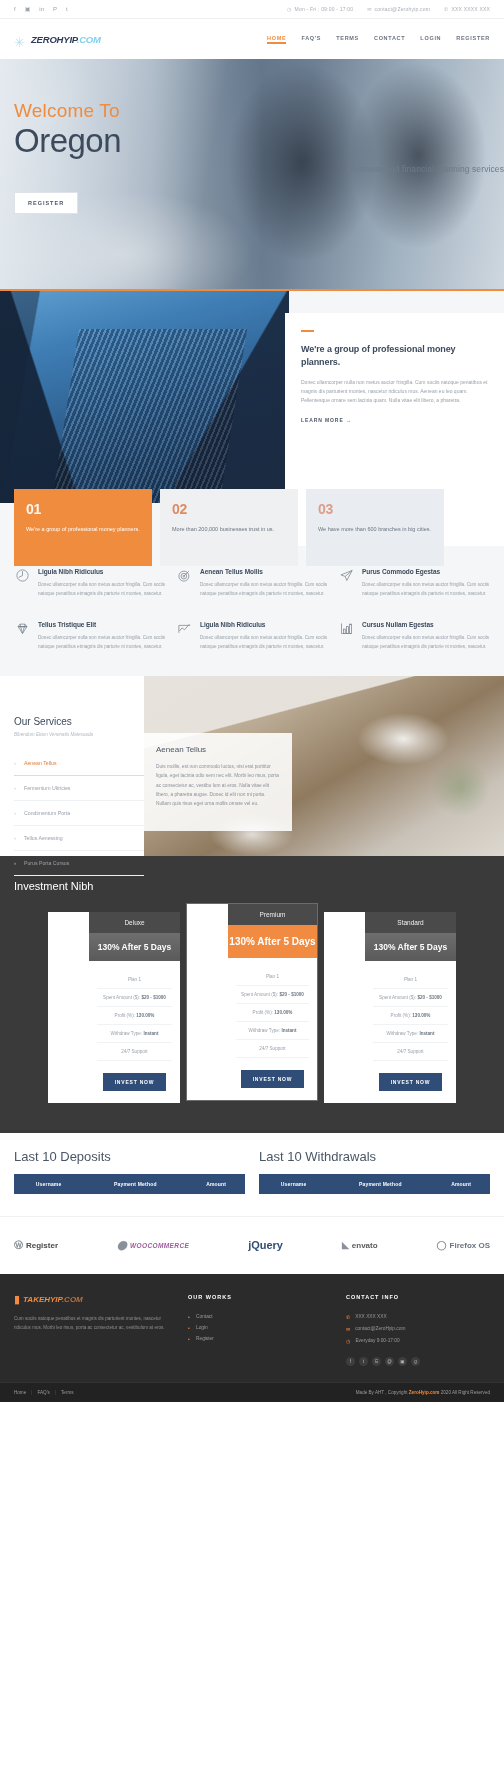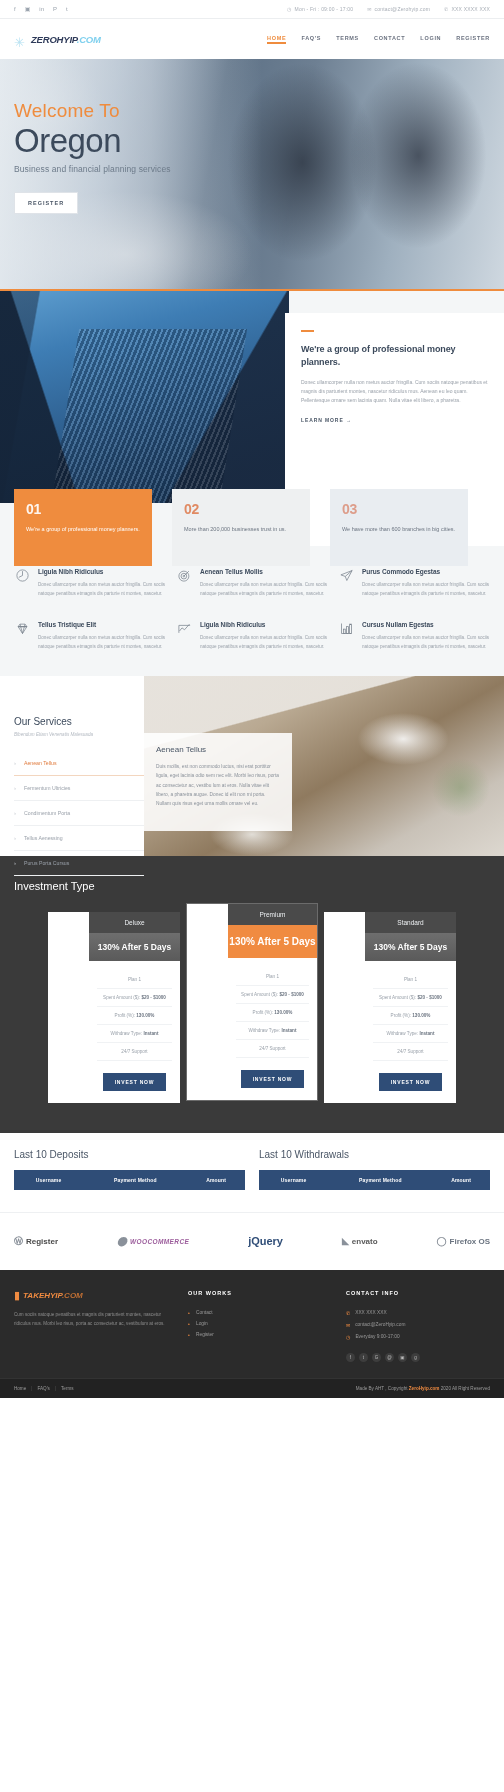--- a/index.html
+++ b/index.html
@@ -76,21 +76,21 @@
   .hero-inner { position: relative; z-index: 3; padding: 42px 0 0 14px; }
   .hero-welcome {
     font-size: 19px; color: #ef8c3e; font-weight: 300; letter-spacing: .2px;
     line-height: 1.1;
   }
   .hero-title {
     font-size: 33px; color: #3c4a5c; font-weight: 300; letter-spacing: -.5px;
     line-height: 1.05; margin-top: 2px;
   }
   .hero-sub {
-    font-size: 8.5px; color: #6d7b8a; font-weight: 300; margin-top: 5px; letter-spacing: .1px;
+    font-size: 8.5px; color: #6d7b8a; font-weight: 300; margin-top: 5px; letter-spacing: .1px; text-align: right;
   }
   .hero-btn {
     margin-top: 18px; display: inline-block; background: #ffffff;
     color: #4a5666; font-size: 5.5px; font-weight: bold; letter-spacing: 1px;
     padding: 7px 13px; border: 1px solid #dfe3e8; text-transform: uppercase;
     cursor: pointer;
   }
 
   
   .about { position: relative; height: 255px; background: #f4f6f7; }
@@ -121,21 +121,21 @@
   }
   .about-p {
     font-size: 5px; color: #9aa1aa; line-height: 1.85; margin-top: 9px;
   }
   .learn-more {
     display: inline-block; margin-top: 12px; font-size: 5px; font-weight: bold;
     letter-spacing: .9px; color: #4a5666; text-transform: uppercase; cursor: pointer;
   }
 
   
-  .num-row { position: absolute; left: 14px; right: 0; top: 198px; display: flex; gap: 12px; }
+  .num-row { position: absolute; left: 14px; right: 0; top: 198px; display: flex; gap: 0; }
   .num-box { width: 138px; height: 77px; padding: 13px 12px; position: relative; overflow: hidden; }
   .num-box.b1 { background: #ef8c3e; }
   .num-box.b2 { background: #eef0f1; margin-left: 8px; }
   .num-box.b3 { background: #e9edf1; margin-left: 8px; }
   .num-box .nb-num {
     font-size: 14px; font-weight: 600; line-height: 1; letter-spacing: -.3px;
   }
   .b1 .nb-num { color: rgba(255,255,255,.92); }
   .b2 .nb-num { color: #e08a63; }
   .b3 .nb-num { color: #dd9d8a; }
@@ -238,21 +238,21 @@
   .stat { text-align: center; }
   .stat-num { font-size: 17px; color: #5b7ca6; font-weight: bold; line-height: 1.1; }
   .stat-lbl {
     font-size: 4.6px; color: #9aa1aa; letter-spacing: 1px; text-transform: uppercase;
     margin-top: 8px;
   }
 
   
   .deposits { background: #fff; padding: 16px 14px 22px 14px; display: flex; gap: 14px; }
   .dep-col { flex: 1; }
-  .dep-h { font-size: 10px; color: #4a5666; font-weight: 400; margin-bottom: 10px; }
+  .dep-h { font-size: 13px; color: #4a5666; font-weight: 400; margin-bottom: 10px; }
   .dep-table { width: 100%; border-collapse: collapse; }
   .dep-table th {
     background: #2f4d77; color: #fff; font-size: 5px; font-weight: bold;
     padding: 7px 4px; text-align: center; letter-spacing: .2px;
   }
 
   
   .brands {
     background: #fff; border-top: 1px solid #eef0f2; padding: 22px 14px;
     display: flex; align-items: center; justify-content: space-between;
@@ -470,21 +470,21 @@
     </div>
     <div class="svc-photo">
       <div class="svc-card">
         <div class="svc-card-h">Aenean Tellus</div>
         <div class="svc-card-p">Duis mollis, est non commodo luctus, nisi erat porttitor ligula, eget lacinia odio sem nec elit. Morbi leo risus, porta ac consectetur ac, vestibu lum at eros. Nulla vitae elit libero, a pharetra augue. Donec id elit non mi porta. Nullam quis risus eget urna mollis ornare vel eu.</div>
       </div>
     </div>
   </div>
 
   <div class="plans">
-    <div class="plans-h">Investment Type</div>
+    <div class="plans-h">Investment Nibh</div>
     <div class="plan-row">
 
       <div class="plan">
         <div class="plan-name">Deluxe</div>
         <div class="plan-rate">130% After 5 Days</div>
         <div class="plan-body">
           <div class="plan-li">Plan 1</div>
           <div class="plan-li"><span>Spent Amount ($):</span> <b>$20 - $1000</b></div>
           <div class="plan-li"><span>Profit (%):</span> <b>130.00%</b></div>
           <div class="plan-li"><span>Withdraw Type:</span> <b>Instant</b></div>

